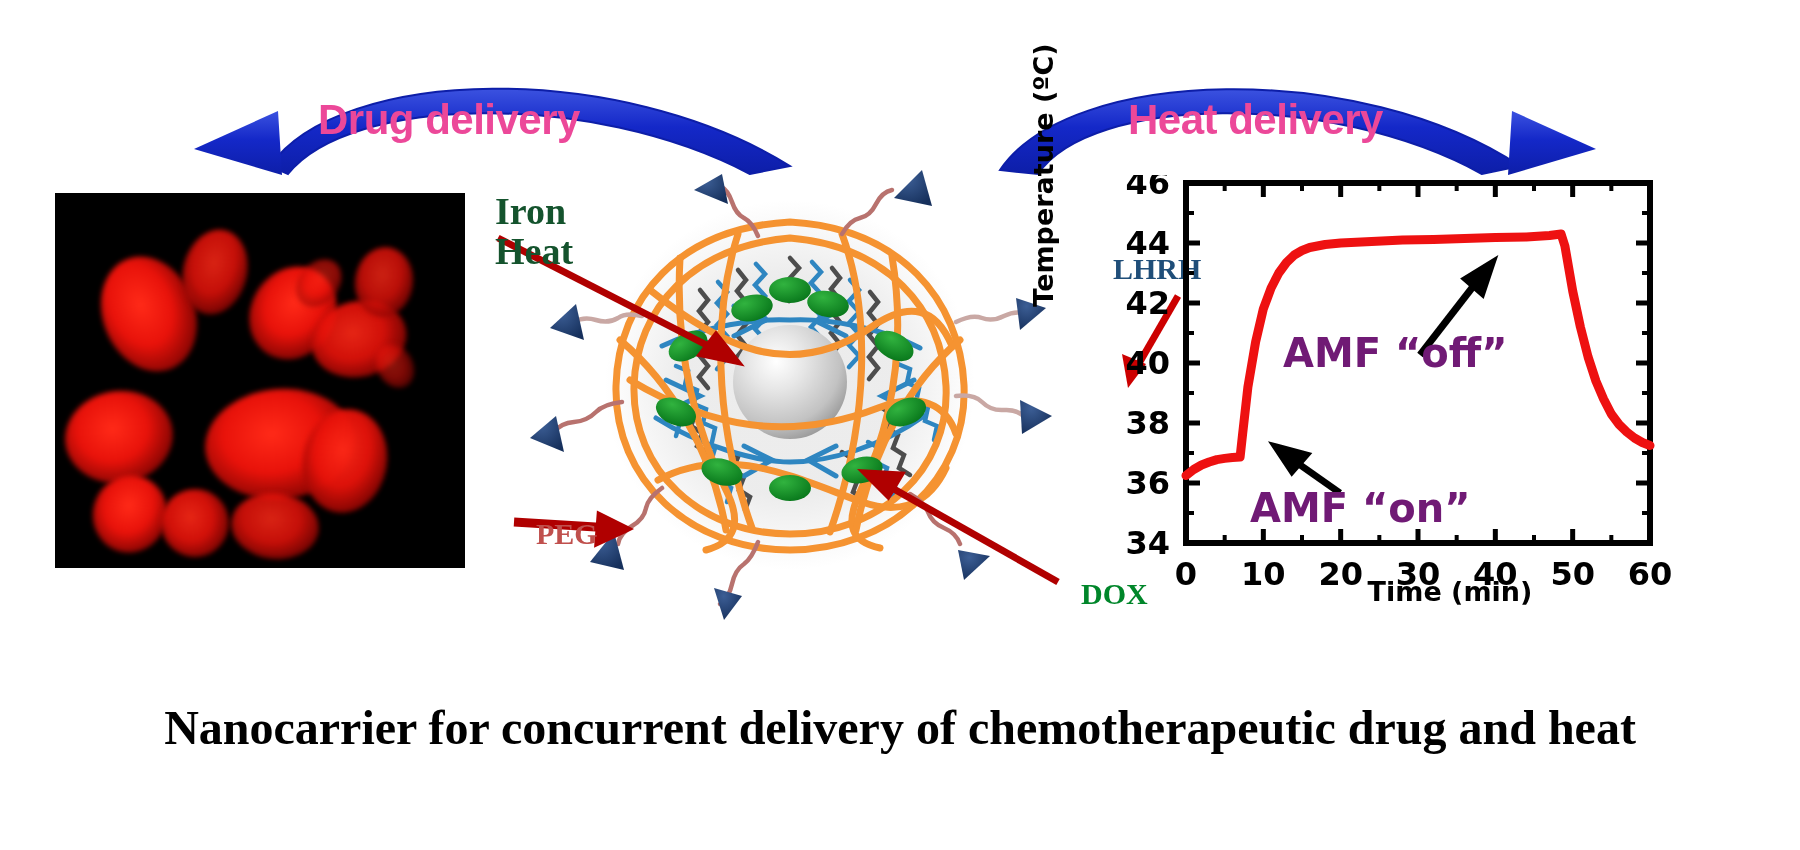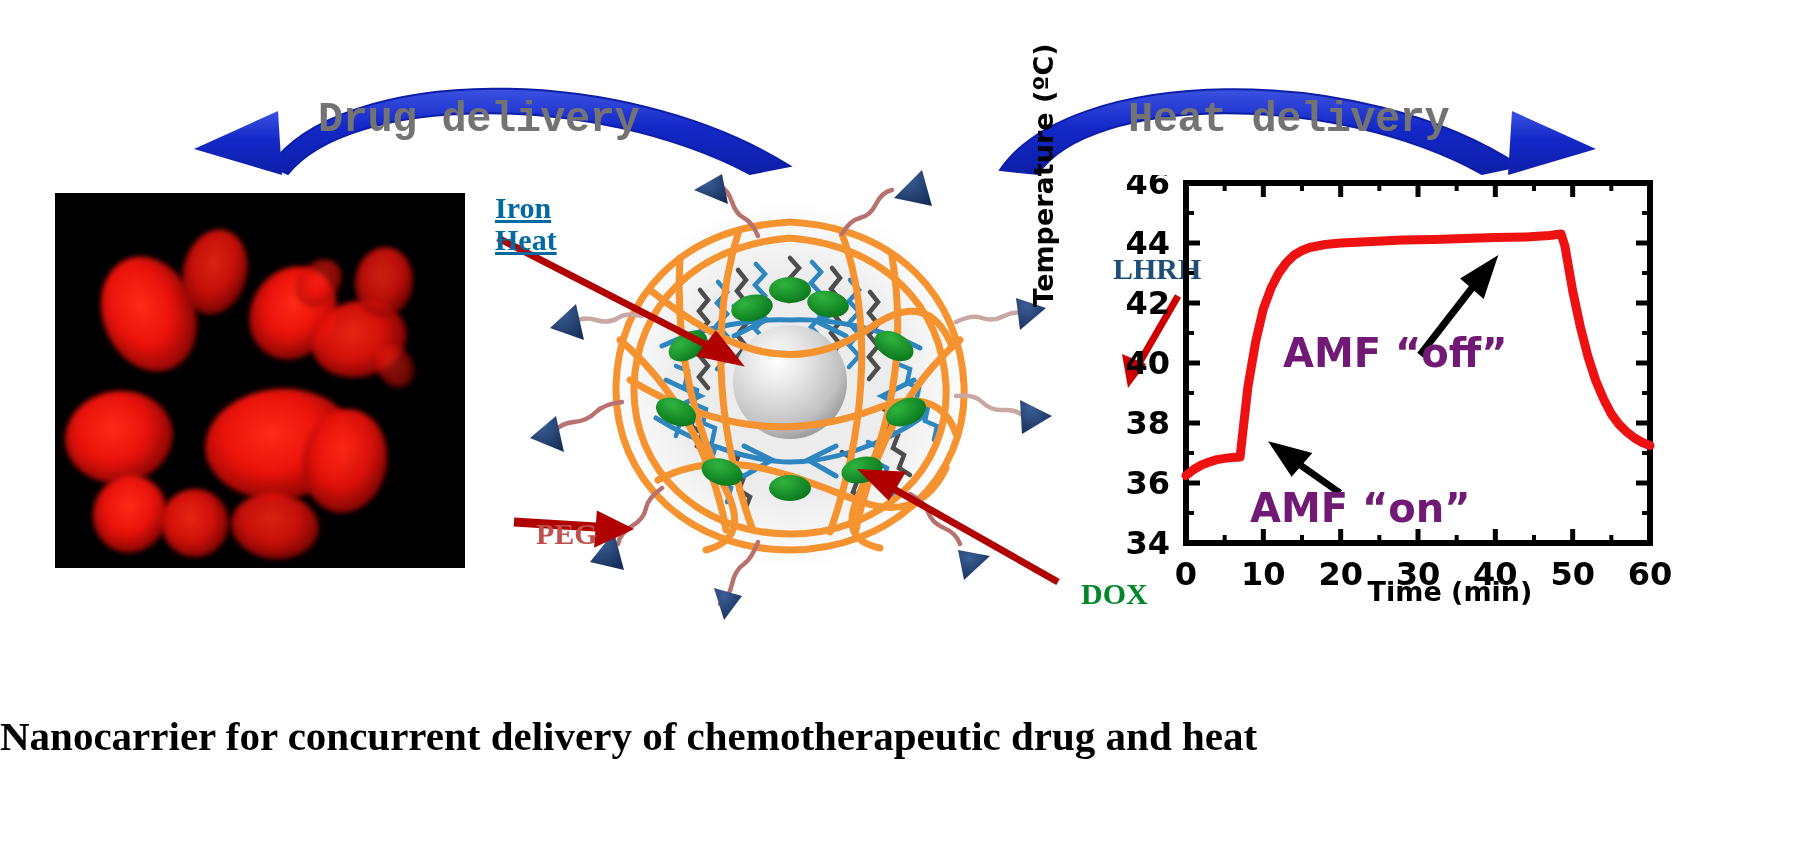--- a/index.html
+++ b/index.html
@@ -5,60 +5,60 @@
   html,body{margin:0;padding:0;background:#fff;}
   body{width:1800px;height:850px;position:relative;overflow:hidden;
        font-family:"Liberation Sans",sans-serif;}
   .stage{position:absolute;left:0;top:0;width:1800px;height:850px;background:#ffffff;}
 
   
   .arrow-svg{position:absolute;pointer-events:none;}
   #drug-arrow-svg{left:150px;top:48px;}
   #heat-arrow-svg{left:960px;top:48px;}
 
-  .banner-label{position:absolute;font-family:Liberation Mono, monospace;
-      font-weight:bold;color:#737373;letter-spacing:-0.5px;white-space:nowrap;}
+  .banner-label{position:absolute;font-family:Liberation Sans, sans-serif;
+      font-weight:bold;color:#ec4899;letter-spacing:-0.5px;white-space:nowrap;}
   #drug-delivery-label{left:318px;top:96px;font-size:42px;}
   #heat-delivery-label{left:1128px;top:96px;font-size:42px;}
 
   
   #micrograph{position:absolute;left:55px;top:193px;width:410px;height:375px;
      background:#000;overflow:hidden;}
   #micrograph .cell{position:absolute;border-radius:50%;
      background:radial-gradient(ellipse at 45% 40%,#ff2a18 0%,#e8120a 42%,#8c0603 72%,rgba(50,0,0,0) 100%);
      filter:blur(2.5px);}
 
   
   #nanocarrier{position:absolute;left:490px;top:150px;width:600px;height:470px;}
   #nanocarrier svg{position:absolute;left:0;top:0;}
 
   .callout{position:absolute;font-family:"Liberation Serif",serif;font-weight:bold;
      white-space:nowrap;line-height:1.05;}
-  #label-iron-oxide{left:495px;top:192px;font-size:30px;color:#0369a1;text-decoration:underline;}
+  #label-iron-oxide{left:495px;top:192px;font-size:38px;color:#14532d;}
   #label-peg{left:488px;top:518px;font-size:30px;color:#c0504d;margin-left:48px;}
   #label-lhrh{left:1105px;top:253px;font-size:30px;color:#1f4e79;margin-left:8px;}
   #label-dox{left:1081px;top:578px;font-size:30px;color:#00862a;}
 
   
   #chart-panel{position:absolute;left:1090px;top:175px;width:630px;height:430px;}
   #chart-svg{position:absolute;left:0;top:0;}
   #y-axis-title{position:absolute;left:-62px;top:150px;width:300px;
      transform:rotate(-90deg);transform-origin:left top;
      font-family:"DejaVu Sans",sans-serif;font-weight:bold;font-size:27px;color:#000;
      text-align:center;white-space:nowrap;}
   #x-axis-title{position:absolute;left:170px;top:392px;width:380px;text-align:center;
      font-family:"DejaVu Sans",sans-serif;font-weight:bold;font-size:27px;color:#000;margin-top:9px;}
   .ann{position:absolute;font-family:"DejaVu Sans",sans-serif;font-weight:bold;
       font-size:40px;color:#701a75;white-space:nowrap;}
   #amf-off-label{left:193px;top:155px;}
   #amf-on-label{left:160px;top:310px;}
 
   
-  #caption{position:absolute;left:0;top:700px;width:1800px;text-align:left;
-     font-family:"Liberation Serif",serif;font-weight:bold;font-size:41px;color:#000;margin-top:12px;}
+  #caption{position:absolute;left:0;top:700px;width:1800px;text-align:center;
+     font-family:"Liberation Serif",serif;font-weight:bold;font-size:48px;color:#000;}
 </style>
 </head>
 <body>
 
 <div class="stage">
 
   <svg class="arrow-svg" id="drug-arrow-svg" width="680" height="140" viewBox="0 0 680 140">
     <defs>
       <linearGradient id="bluegradA" x1="0" y1="0" x2="0" y2="1">
         <stop offset="0%" stop-color="#3b52e0"></stop>

